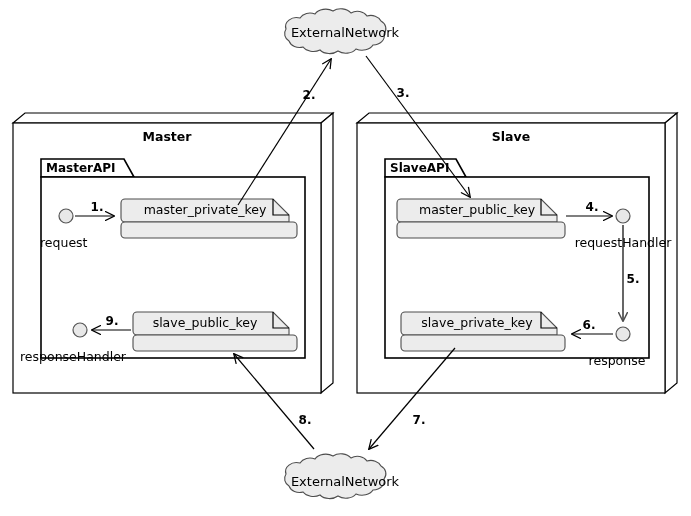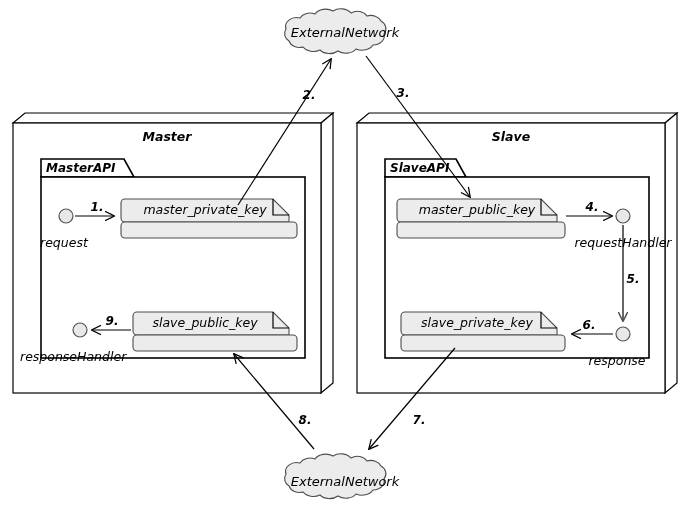--- a/index.html
+++ b/index.html
@@ -13,21 +13,20 @@
     position: relative;
     font-family: "DejaVu Sans", "Liberation Sans", sans-serif;
     overflow: hidden;
   }
   #diagram-root {
     position: absolute;
     left: 0;
     top: 0;
     width: 691px;
     height: 408px;
-    font-style: italic;
   }
   svg { display: block; }
 
   .edge-line {
     stroke: #000000;
     stroke-width: 1.2;
     fill: none;
   }
   .shape-stroke {
     stroke: #000000;

